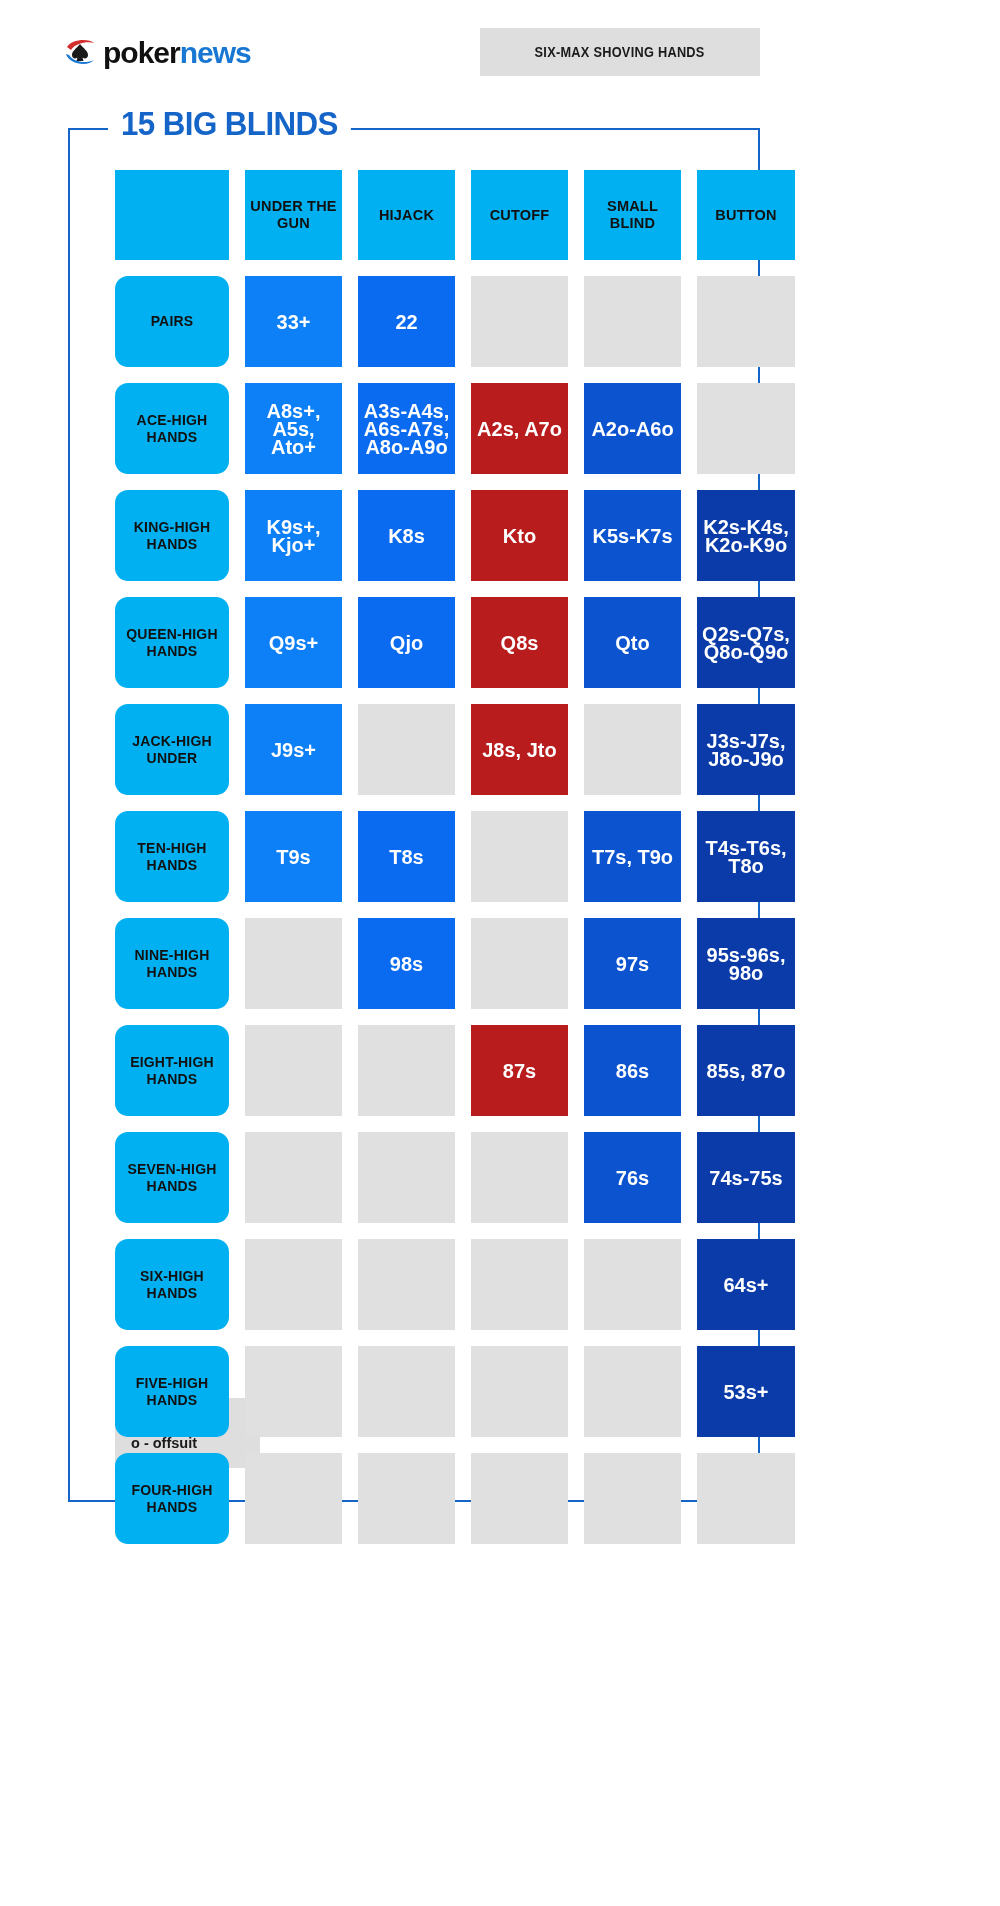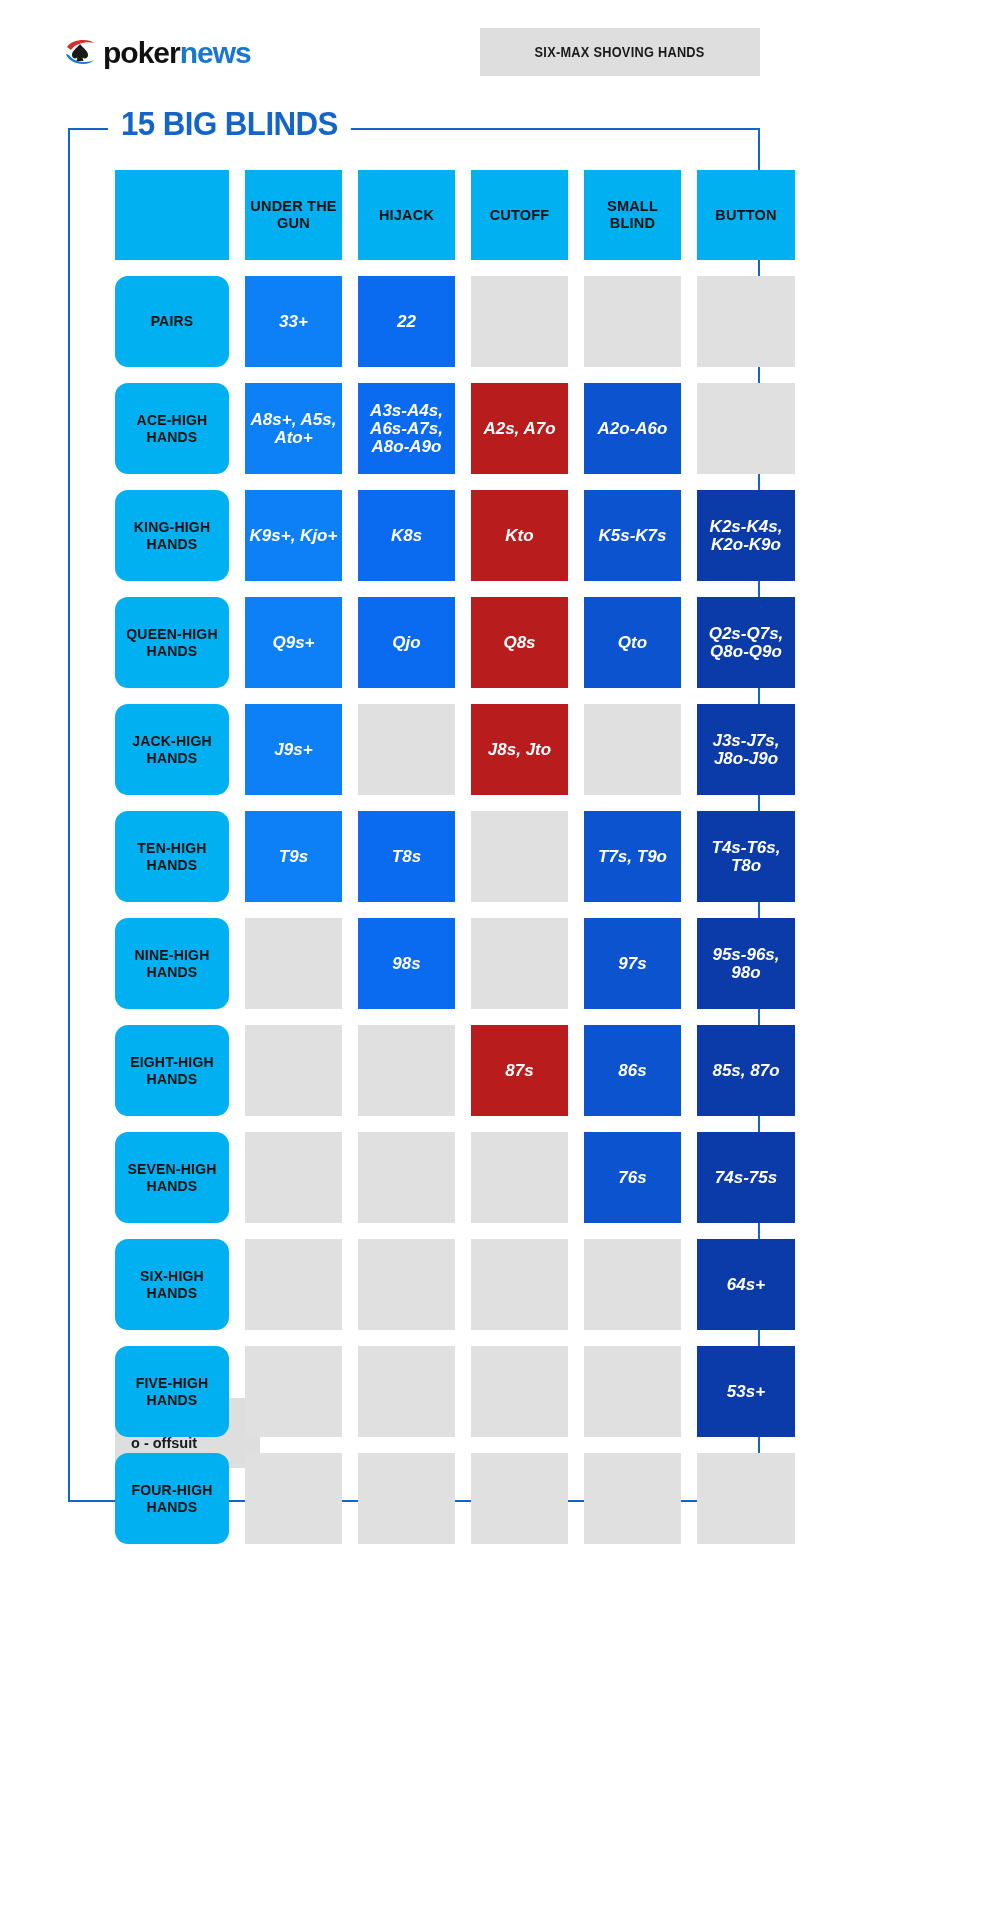--- a/index.html
+++ b/index.html
@@ -64,21 +64,21 @@
     letter-spacing:0.2px;
     font-family:"Liberation Sans Narrow","Liberation Sans",sans-serif;
   }
   .hdr.corner { background:#00B0F0; }
   .rowlabel {
     background:#00B0F0; color:#111111; font-weight:bold;
     font-size:14px; line-height:17px; letter-spacing:0.2px;
     font-family:"Liberation Sans Narrow","Liberation Sans",sans-serif;
     border-radius:13px;
   }
-  .data { color:#ffffff; font-weight:bold; font-size:17px; line-height:18px;font-style:italic; }
+  .data { color:#ffffff; font-weight:bold; font-size:20px; line-height:18px; }
   .empty { background:#E0E0E0; }
 
   
   .s1 { background:#0D7FF7; }
   .s2 { background:#0A6BF0; }
   .s3 { background:#b91c1c; }
   .s4 { background:#0C53CF; }
   .s5 { background:#0B3BA8; }
 
   
@@ -152,21 +152,21 @@
     <div class="cell r data s4">K5s-K7s</div>
     <div class="cell r data s5">K2s-K4s, K2o-K9o</div>
 
     <div class="cell r rowlabel">QUEEN-HIGH HANDS</div>
     <div class="cell r data s1">Q9s+</div>
     <div class="cell r data s2">Qjo</div>
     <div class="cell r data s3">Q8s</div>
     <div class="cell r data s4">Qto</div>
     <div class="cell r data s5">Q2s-Q7s, Q8o-Q9o</div>
 
-    <div class="cell r rowlabel">JACK-HIGH HANDS</div>
+    <div class="cell r rowlabel">JACK-HIGH UNDER</div>
     <div class="cell r data s1">J9s+</div>
     <div class="cell r empty"></div>
     <div class="cell r data s3">J8s, Jto</div>
     <div class="cell r empty"></div>
     <div class="cell r data s5">J3s-J7s, J8o-J9o</div>
 
     <div class="cell r rowlabel">TEN-HIGH HANDS</div>
     <div class="cell r data s1">T9s</div>
     <div class="cell r data s2">T8s</div>
     <div class="cell r empty"></div>

